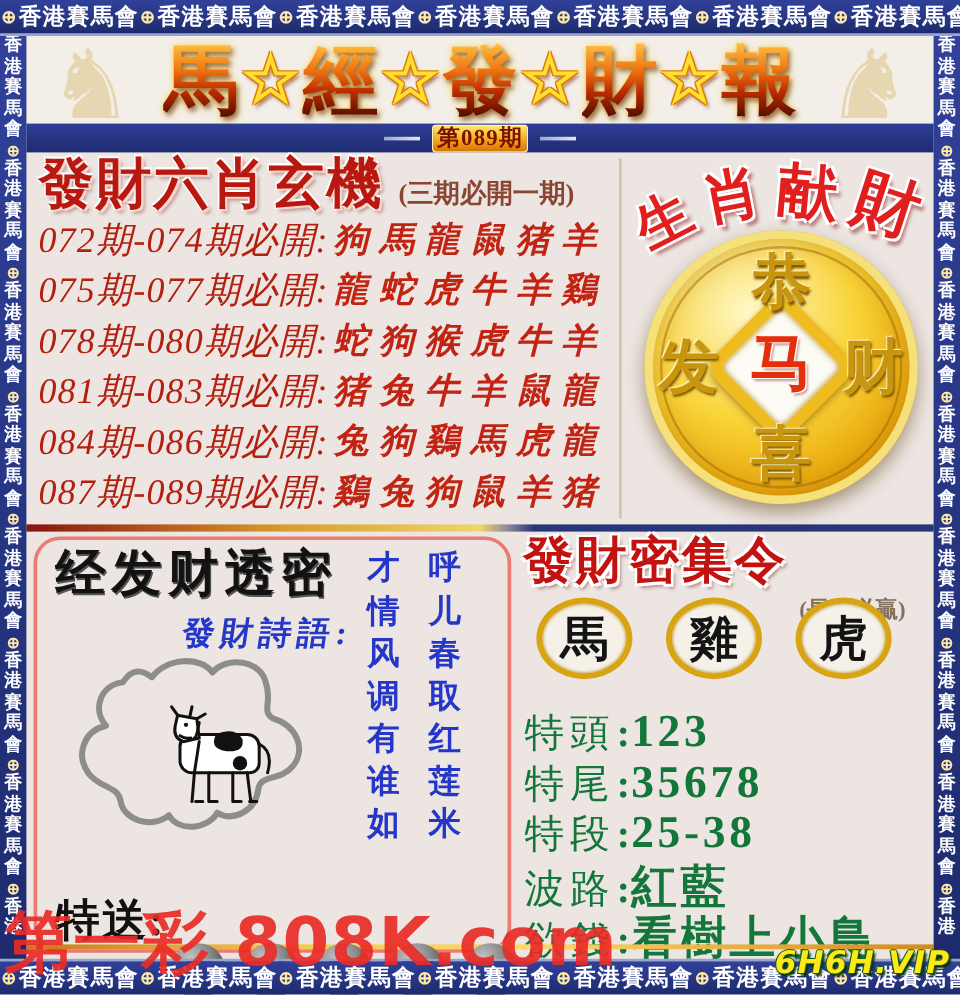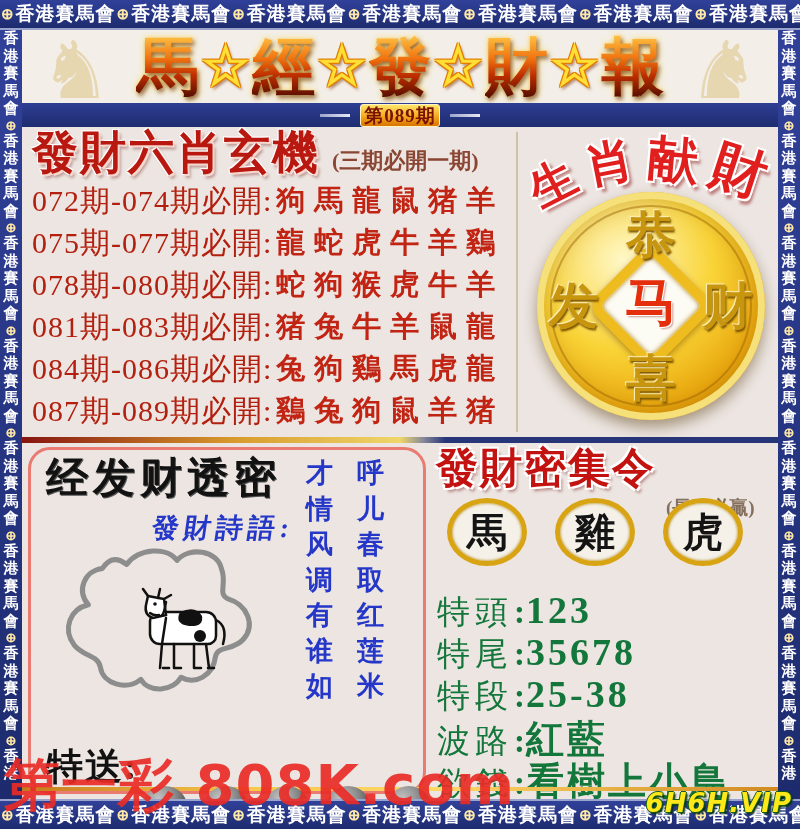--- a/index.html
+++ b/index.html
@@ -38,21 +38,21 @@
   .issue-badge { background:linear-gradient(180deg,#ffe66a,#f5a81e 55%,#d97400); border:1px solid #fff3c2;
                  color:#7a1202; font-weight:bold; font-size:19px; padding:0 3px; line-height:21px;
                  border-radius:3px; letter-spacing:1px; }
 
   
   .sixxiao-title { position:absolute; left:32px; top:128px; font-size:46px; font-weight:900; color:#b81810;
         letter-spacing:2px; z-index:3; line-height:50px;
         text-shadow:2px 2px 0 #f6d7cd,-1px -1px 0 #fff,1px -1px 0 #fff,-1px 1px 0 #fff,3px 4px 3px rgba(100,10,0,.35); }
   .sixxiao-sub { position:absolute; left:332px; top:146px; font-size:22px; font-weight:bold; color:#8a4632; z-index:3; }
   .sxrows { position:absolute; left:32px; top:180px; z-index:3; }
-  .sxrow { display:flex; align-items:center; height:42px; white-space:nowrap; }
+  .sxrow { display:flex; align-items:flex-start; height:42px; white-space:nowrap;font-style:italic; }
   .range { font-size:30px; color:#b3200f; letter-spacing:1px; font-family:"Liberation Serif",serif; }
   .animals { font-size:29px; font-weight:900; color:#c22414; letter-spacing:9px; margin-left:4px; }
 
   .vdivider { position:absolute; left:516px; top:132px; width:2px; height:300px; background:#cfc0a6; z-index:2; }
 
   
   .ztitle { position:absolute; left:520px; top:127px; width:258px; height:90px; z-index:3; }
   .zchar { position:absolute; font-weight:900; color:#e11f1f;
            text-shadow:2px 2px 0 #fff,-2px -2px 0 #fff,2px -2px 0 #fff,-2px 2px 0 #fff,4px 5px 3px rgba(130,0,0,.45); }
   .zchar:nth-child(1){ left:10px;  top:26px; font-size:46px; transform:rotate(-27deg); }

